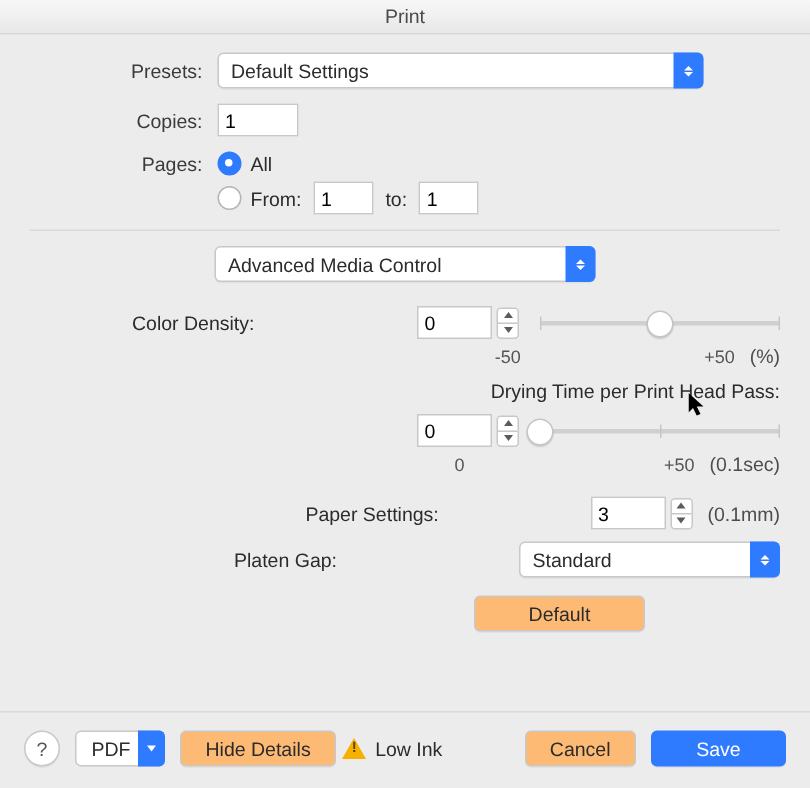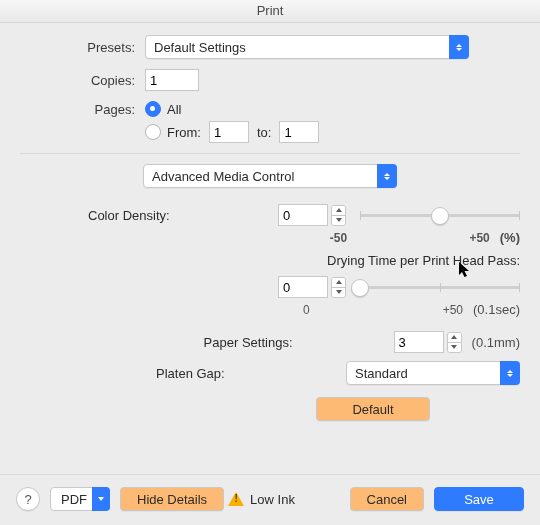--- a/index.html
+++ b/index.html
@@ -264,21 +264,21 @@
           </div>
         </div>
         <div class="slider">
           <div class="track"></div>
           <div class="tick l"></div>
             <div class="tick m"></div>
             <div class="tick r"></div>
           <div class="knob" style="left:50%;"></div>
         </div>
       </div>
-      <div class="adv-row offset" style="margin-top:-4px; font-weight:bold;">
+      <div class="adv-row offset" style="margin-top:-4px; ">
         <div style="width:60px;"></div>
         <div class="scale">
           <span>-50</span>
           <span>+50</span>
         </div>
         <span class="unit">(%)</span>
       </div>
 
       <div class="adv-row">
         <div>Drying Time per Print Head Pass:</div>

